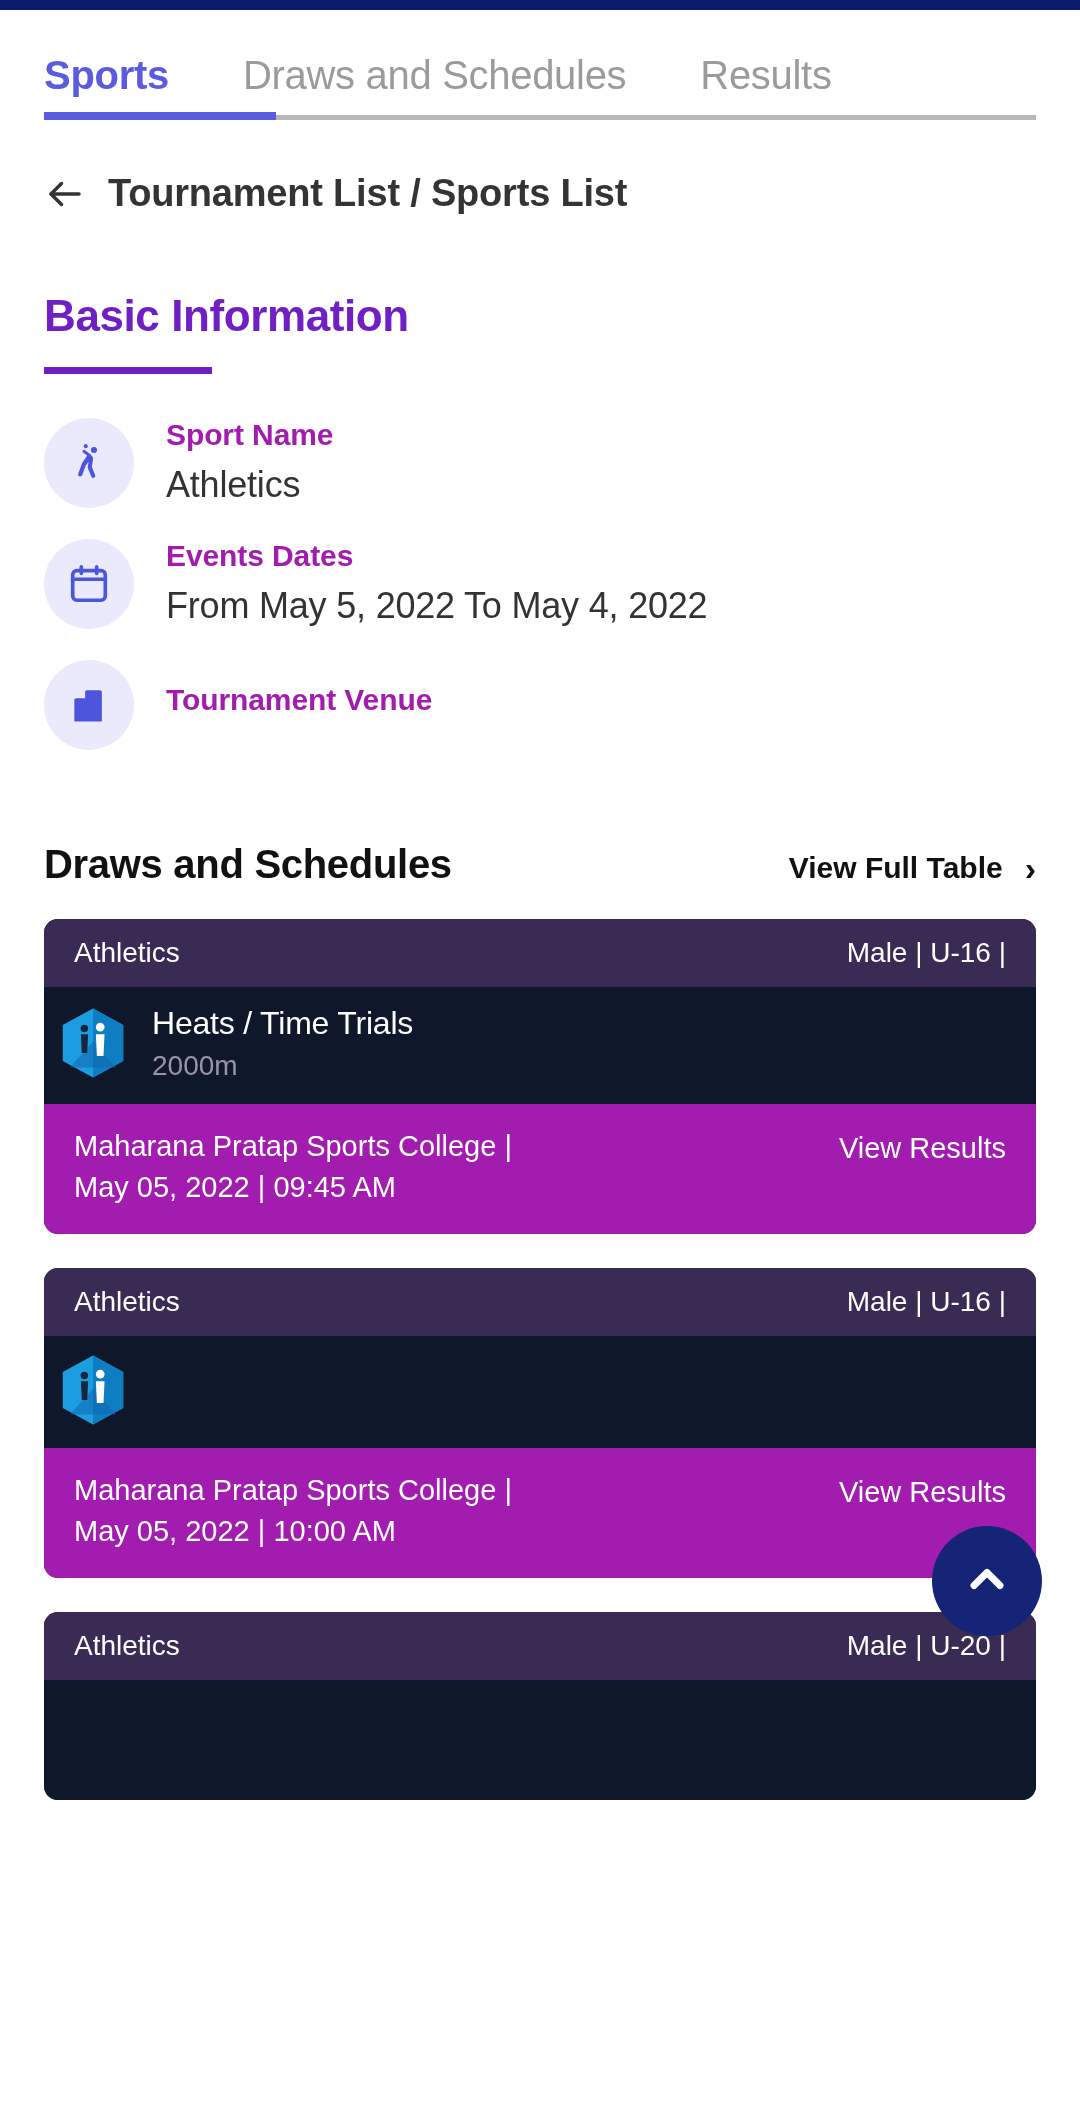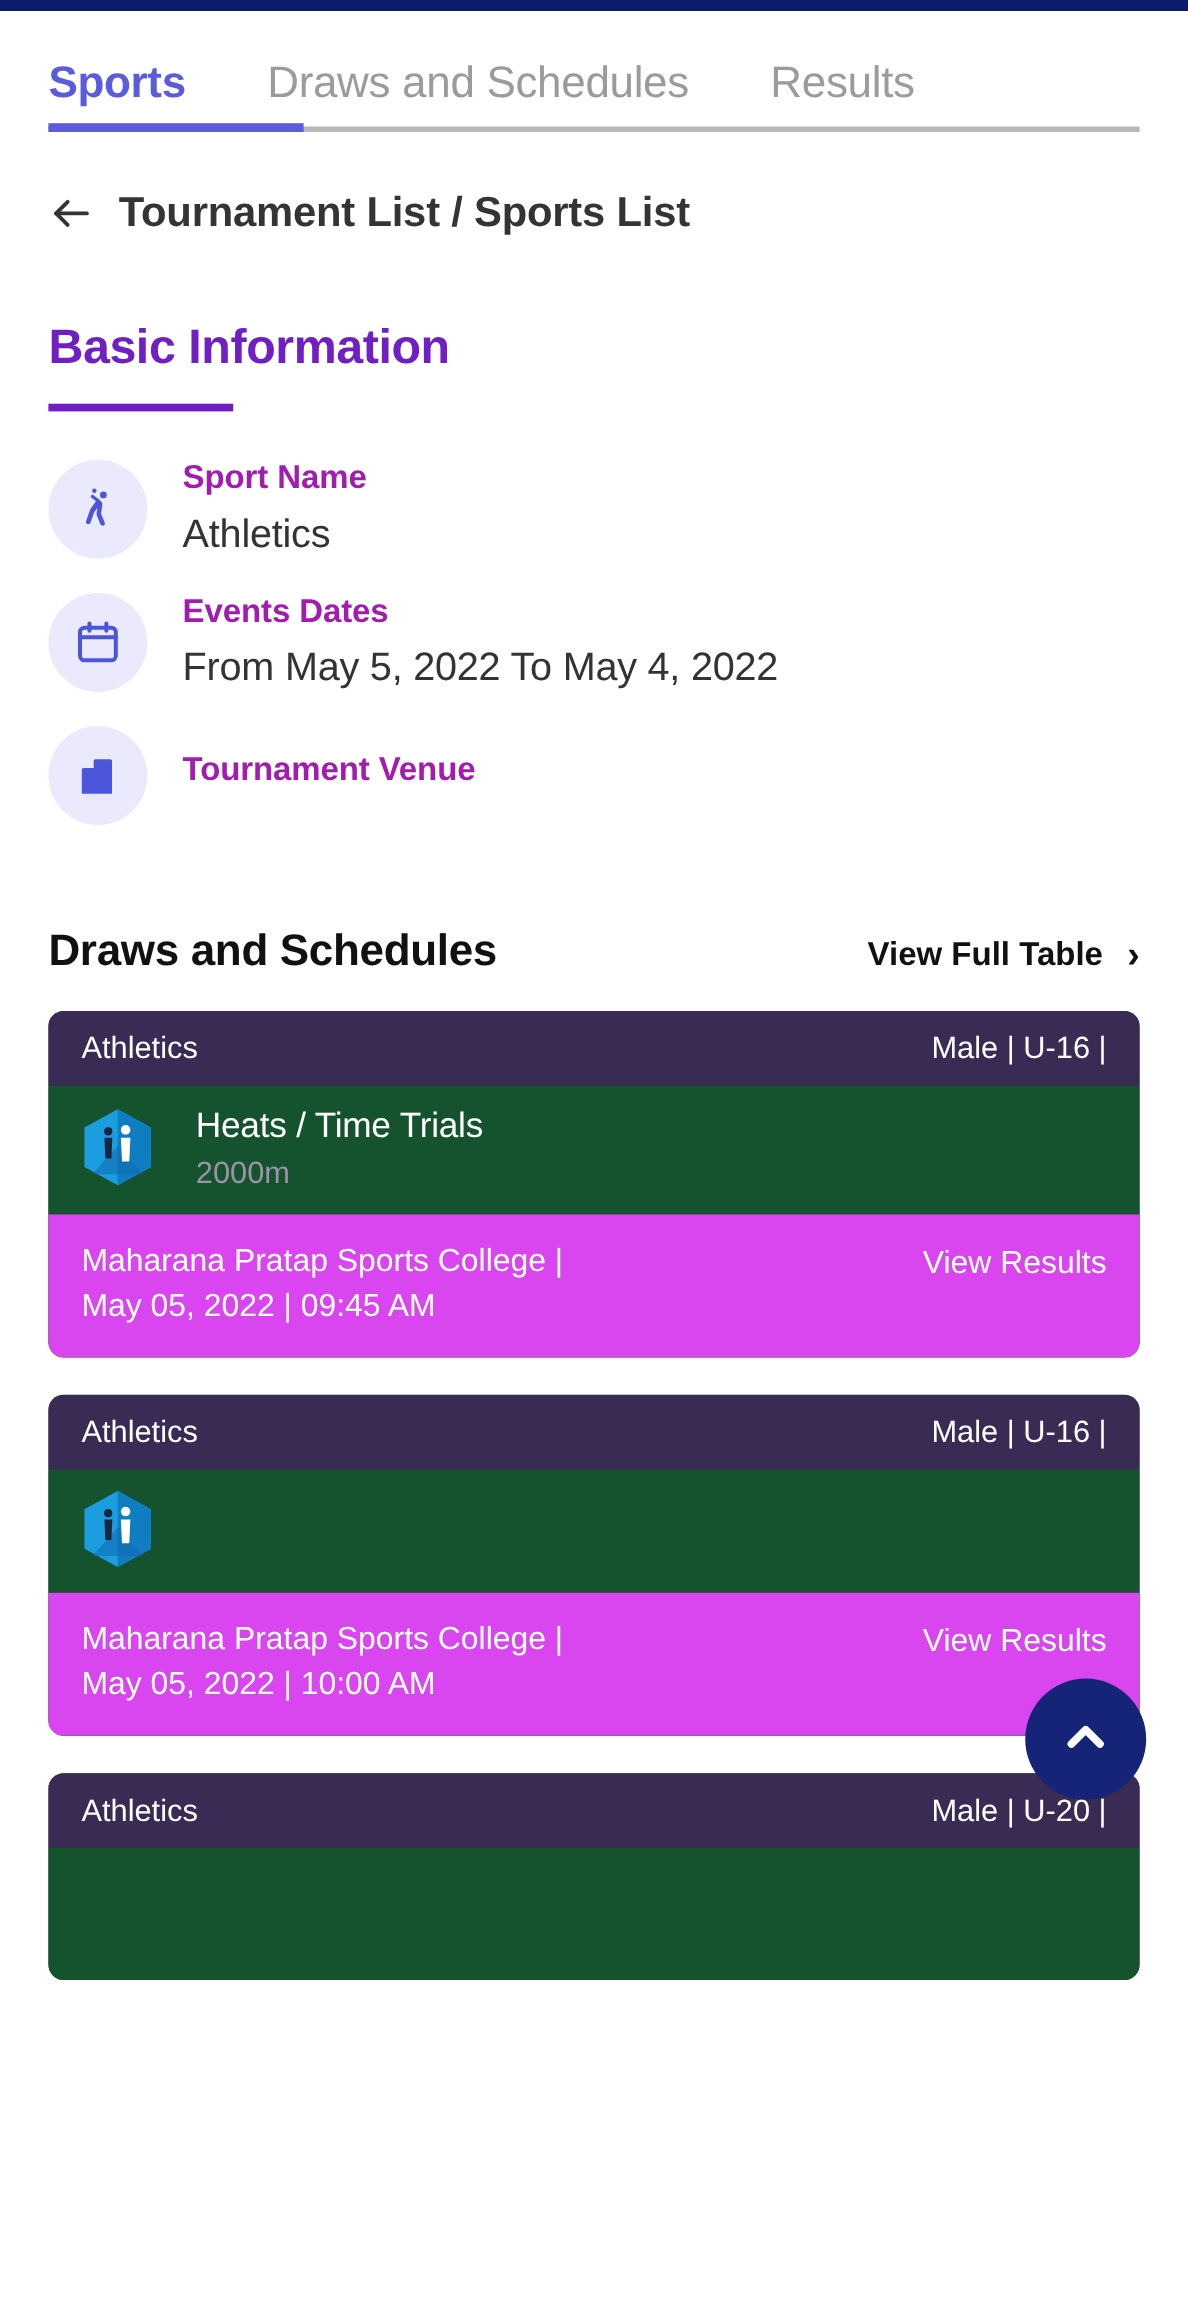--- a/index.html
+++ b/index.html
@@ -182,43 +182,42 @@
     display: flex;
     justify-content: space-between;
     align-items: center;
     padding: 18px 30px;
     color: #ffffff;
     font-size: 28px;
   }
   .card-body {
     display: flex;
     align-items: center;
-    padding: 18px 30px 22px 30px;
-    background: #14532d;
-    gap: 12px;
+    padding: 18px 30px 22px 16px;
+    background: #0f172a;
   }
   .card-logo {
     width: 66px;
     height: 72px;
     margin-right: 26px;
     flex-shrink: 0;
   }
   .card-body-text { display: flex; flex-direction: column; }
   .event-name {
     font-size: 32px;
     color: #ffffff;
     margin-bottom: 8px;
     letter-spacing: -0.2px;
   }
   .event-sub {
     font-size: 28px;
     color: #9b93a8;
   }
   .card-foot {
-    background: #d946ef;
+    background: #a21caf;
     display: flex;
     justify-content: space-between;
     align-items: flex-start;
     padding: 22px 30px 26px 30px;
     color: #ffffff;
     font-size: 29px;
     line-height: 1.42;
   }
   .foot-left { max-width: 620px; }
   .foot-right { white-space: nowrap; padding-top: 2px; }

